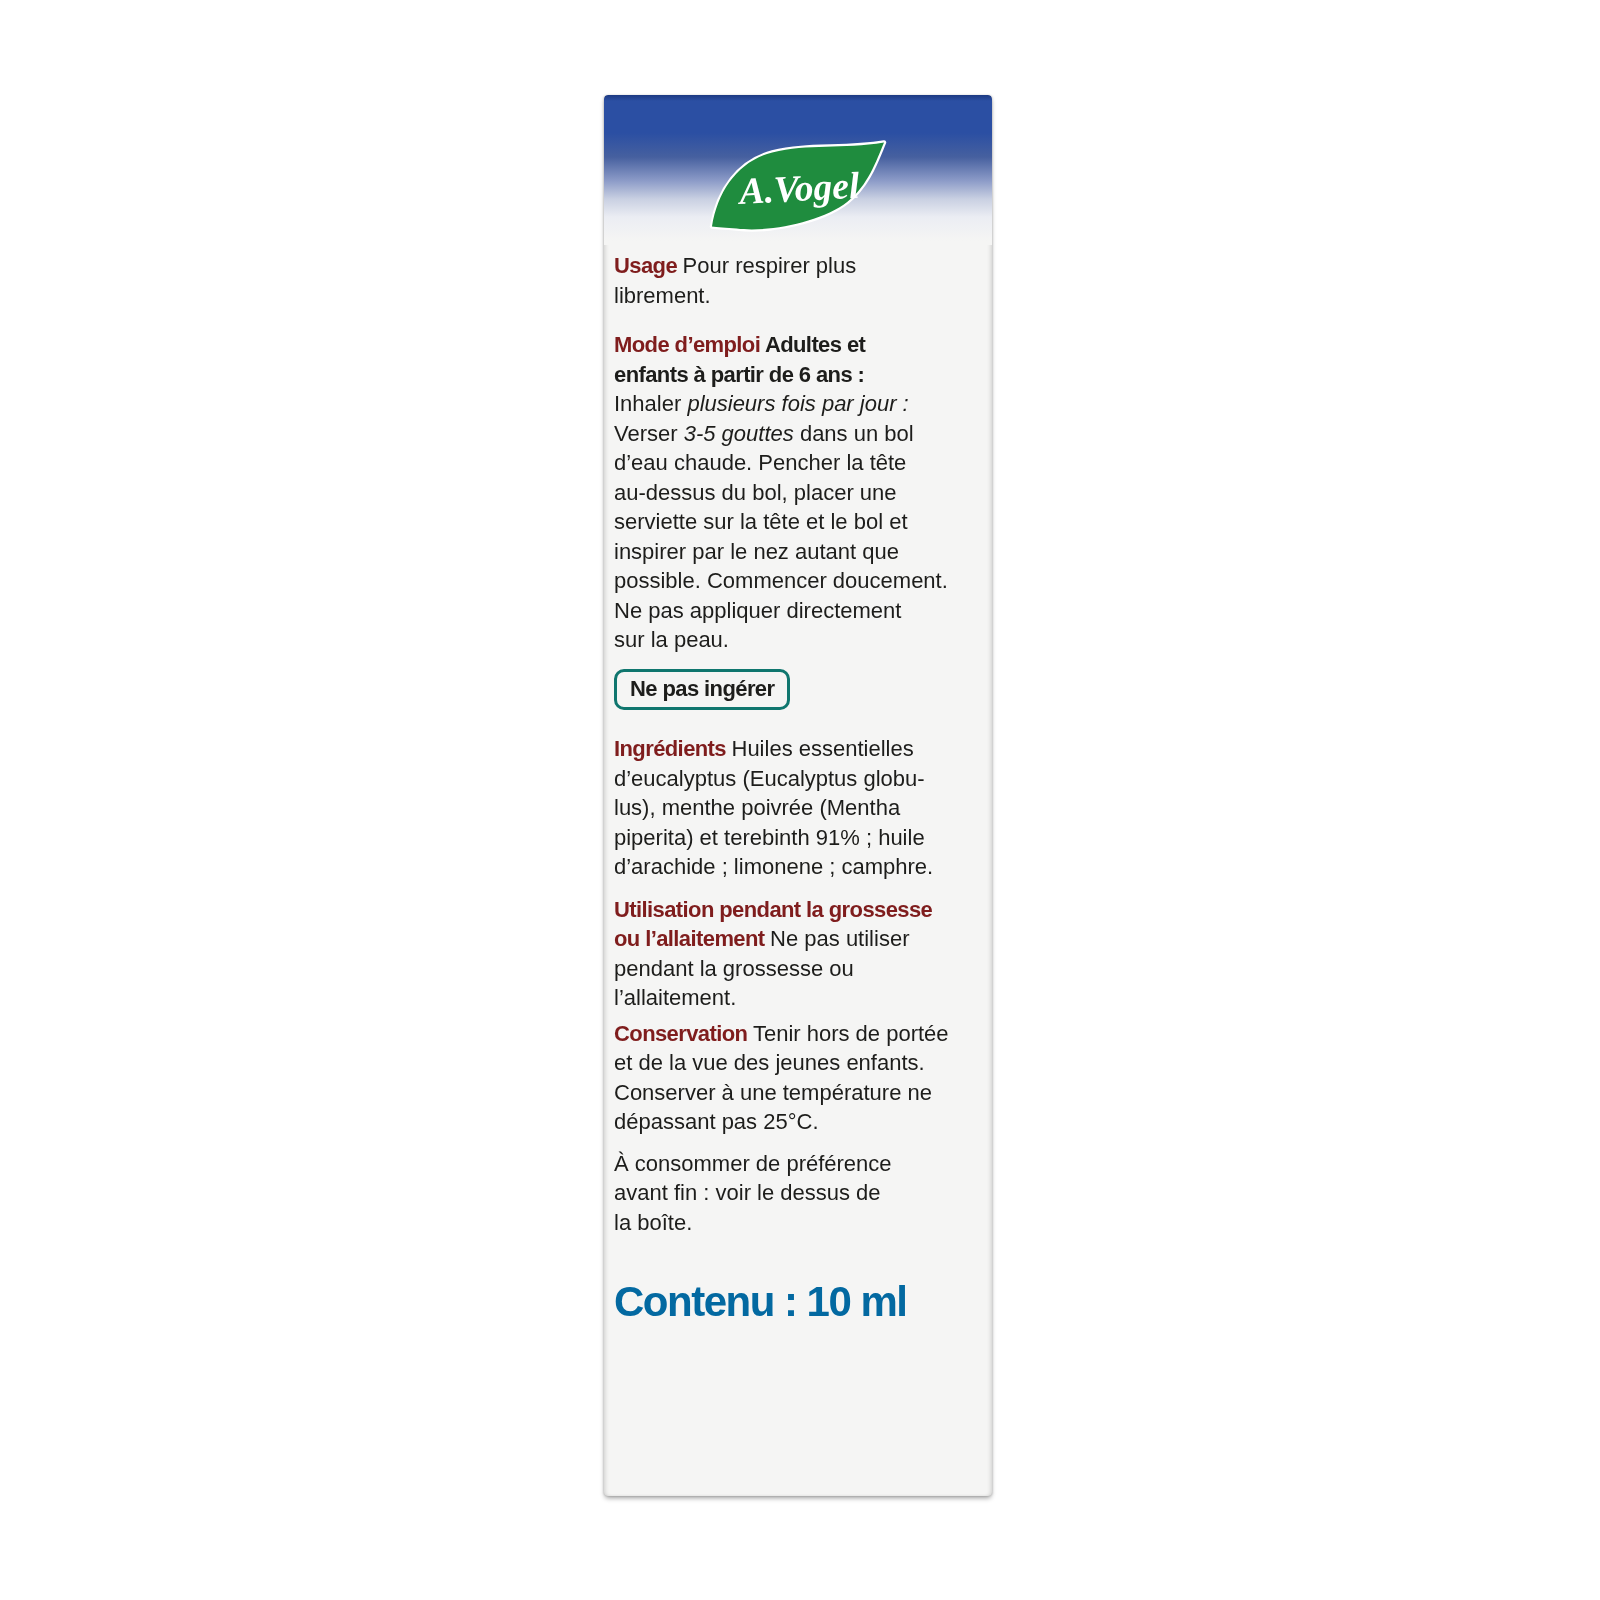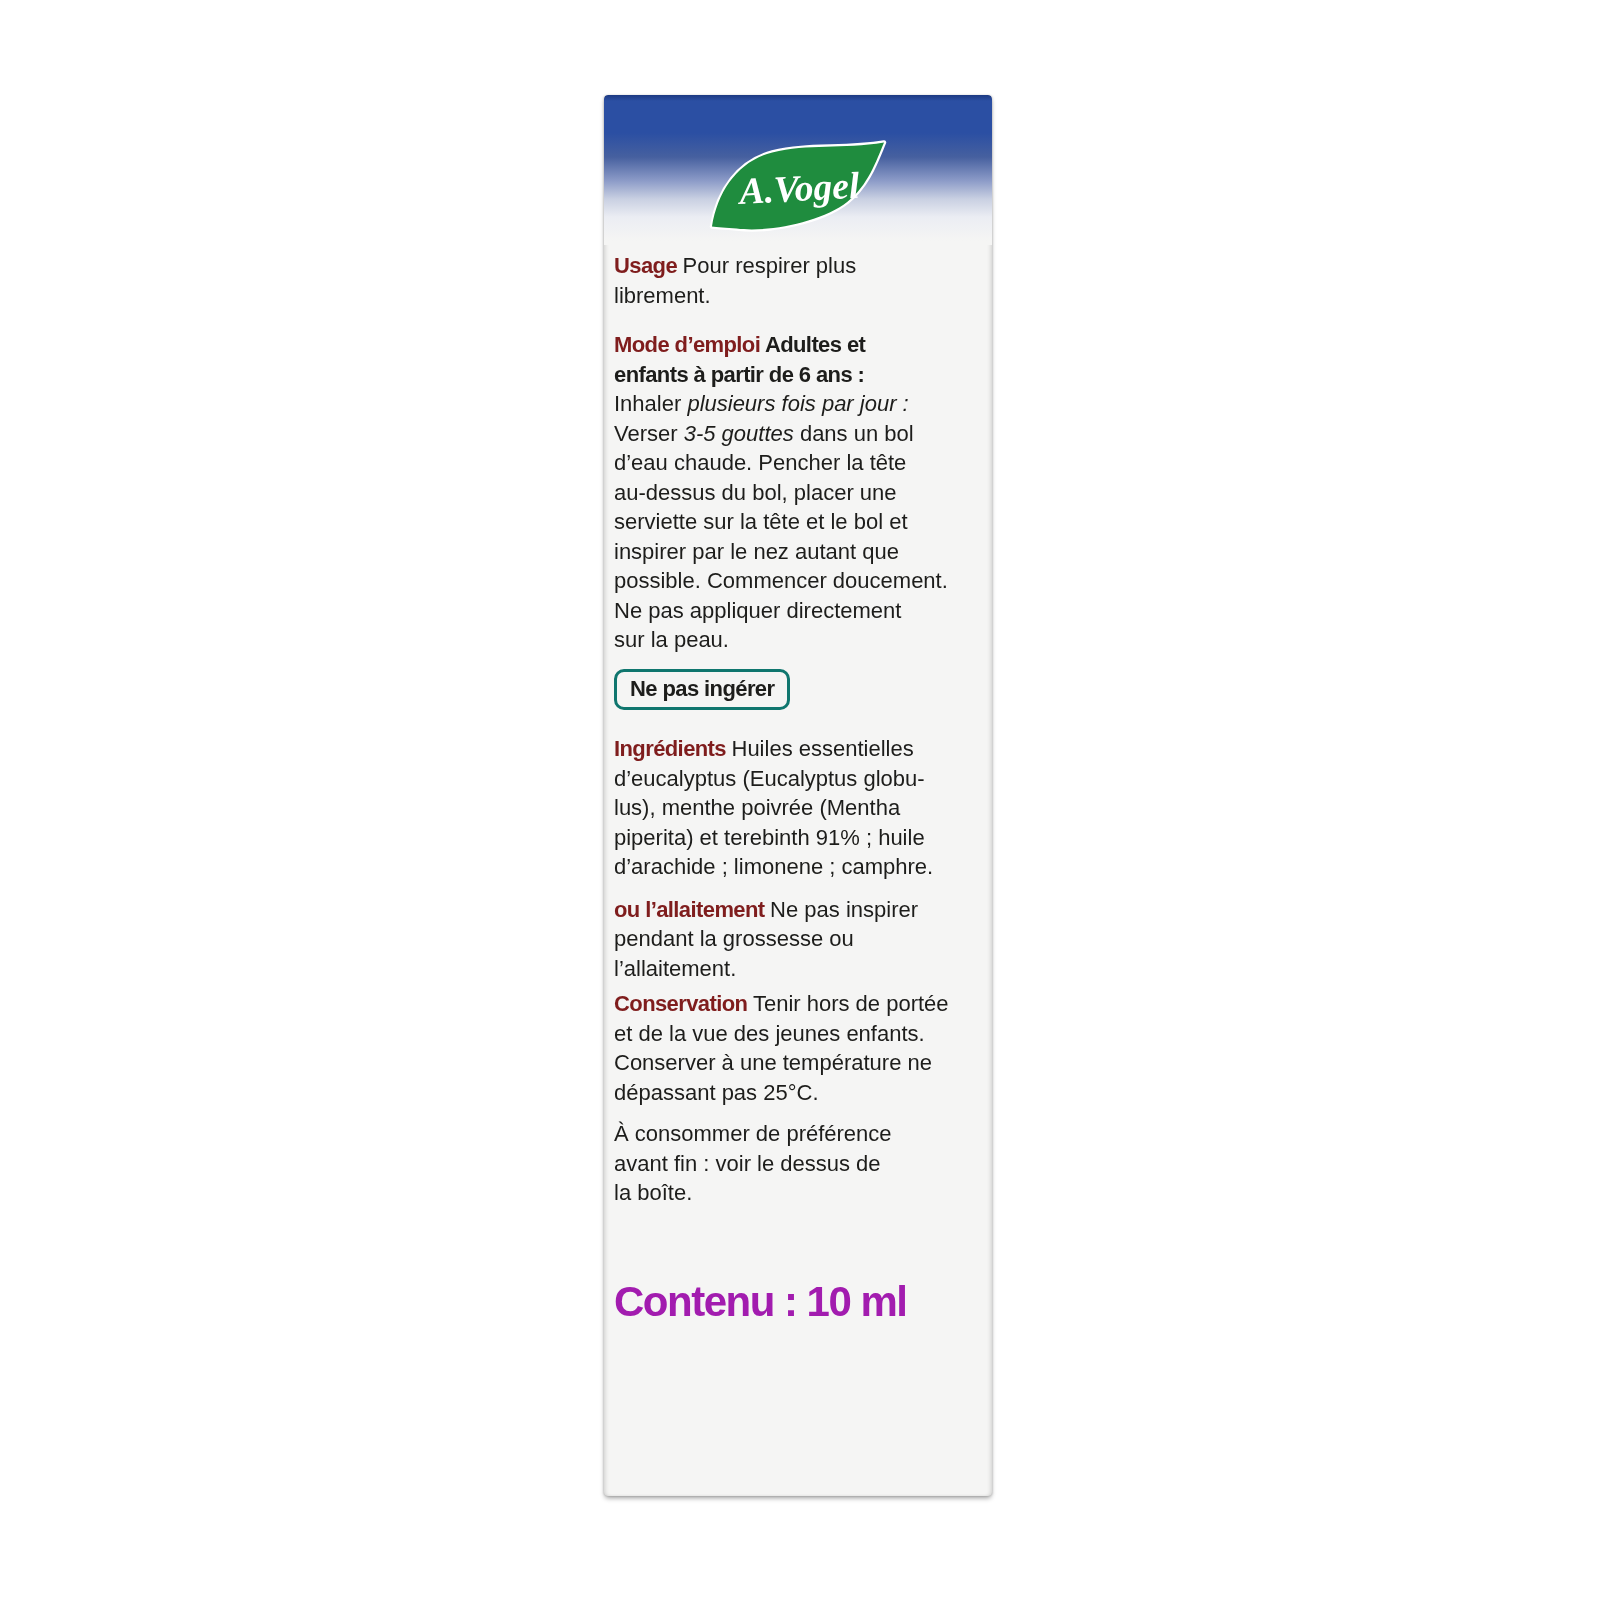--- a/index.html
+++ b/index.html
@@ -90,21 +90,21 @@
     padding: 2px 13px 4px 13px;
     background: transparent;
   }
   .warnbox .line { font-weight: bold; }
   
   .contenu {
     margin-top: 19px;
     font-size: 42px;
     line-height: 48px;
     font-weight: bold;
-    color: #a21caf;
+    color: #0369a1;
     letter-spacing: -1.5px;
     white-space: nowrap;
   }
 </style>
 </head>
 <body>
 
 <div class="stage">
   <div class="panel">
 
@@ -137,21 +137,22 @@
           <div class="line"><span class="run-r">possible. Commencer doucement.</span></div>
           <div class="line"><span class="run-r">Ne pas appliquer directement</span></div>
           <div class="line"><span class="run-r">sur la peau.</span></div>
         </div><div class="sec sec-warning warnbox"><div class="line"><span class="run-b">Ne pas ingérer</span></div></div><div class="sec sec-ingredients para">
           <div class="line"><span class="run-g">Ingrédients </span><span class="run-r">Huiles essentielles</span></div>
           <div class="line"><span class="run-r">d’eucalyptus (Eucalyptus globu-</span></div>
           <div class="line"><span class="run-r">lus), menthe poivrée (Mentha</span></div>
           <div class="line"><span class="run-r">piperita) et terebinth 91% ; huile</span></div>
           <div class="line"><span class="run-r">d’arachide ; limonene ; camphre.</span></div>
         </div><div class="sec sec-grossesse para">
-          <div class="line"><span class="run-g">ou l’allaitement </span><span class="run-r">Ne pas inspirer</span></div>
+          <div class="line"><span class="run-g">Utilisation pendant la grossesse</span></div>
+          <div class="line"><span class="run-g">ou l’allaitement </span><span class="run-r">Ne pas utiliser</span></div>
           <div class="line"><span class="run-r">pendant la grossesse ou</span></div>
           <div class="line"><span class="run-r">l’allaitement.</span></div>
         </div><div class="sec sec-conservation para">
           <div class="line"><span class="run-g">Conservation </span><span class="run-r">Tenir hors de portée</span></div>
           <div class="line"><span class="run-r">et de la vue des jeunes enfants.</span></div>
           <div class="line"><span class="run-r">Conserver à une température ne</span></div>
           <div class="line"><span class="run-r">dépassant pas 25°C.</span></div>
         </div><div class="sec sec-consommer para">
           <div class="line"><span class="run-r">À consommer de préférence</span></div>
           <div class="line"><span class="run-r">avant fin : voir le dessus de</span></div>

